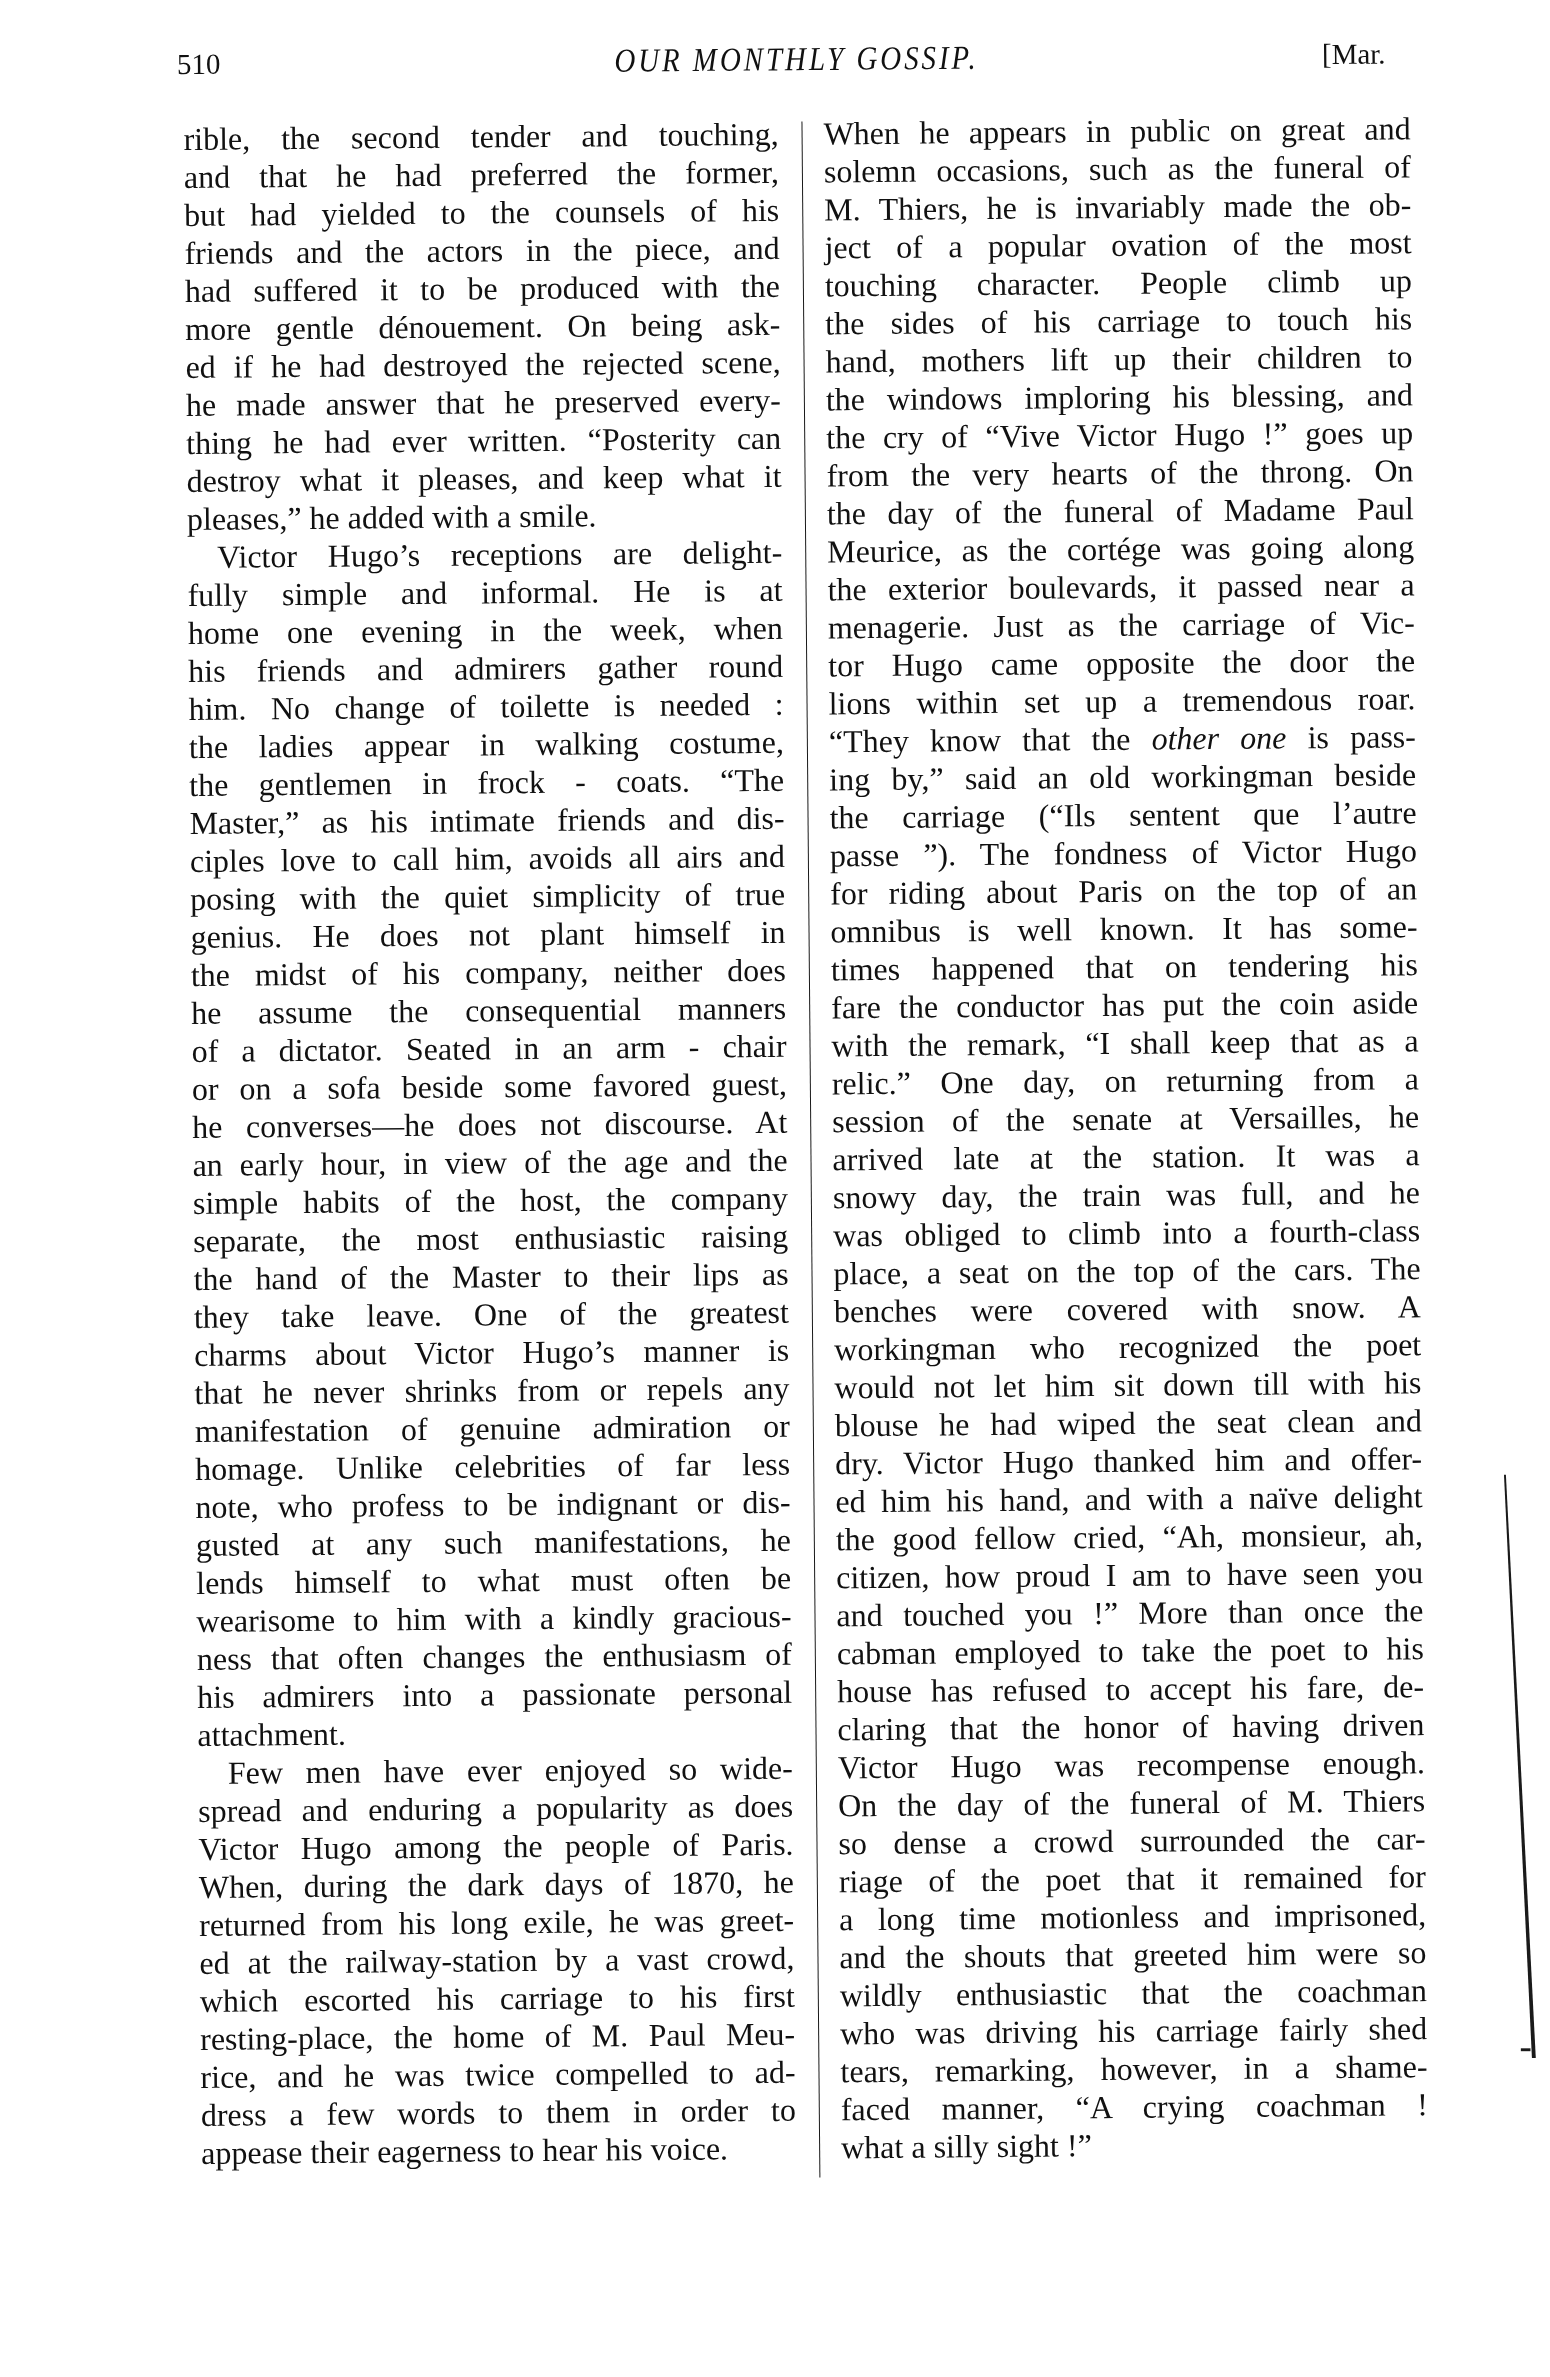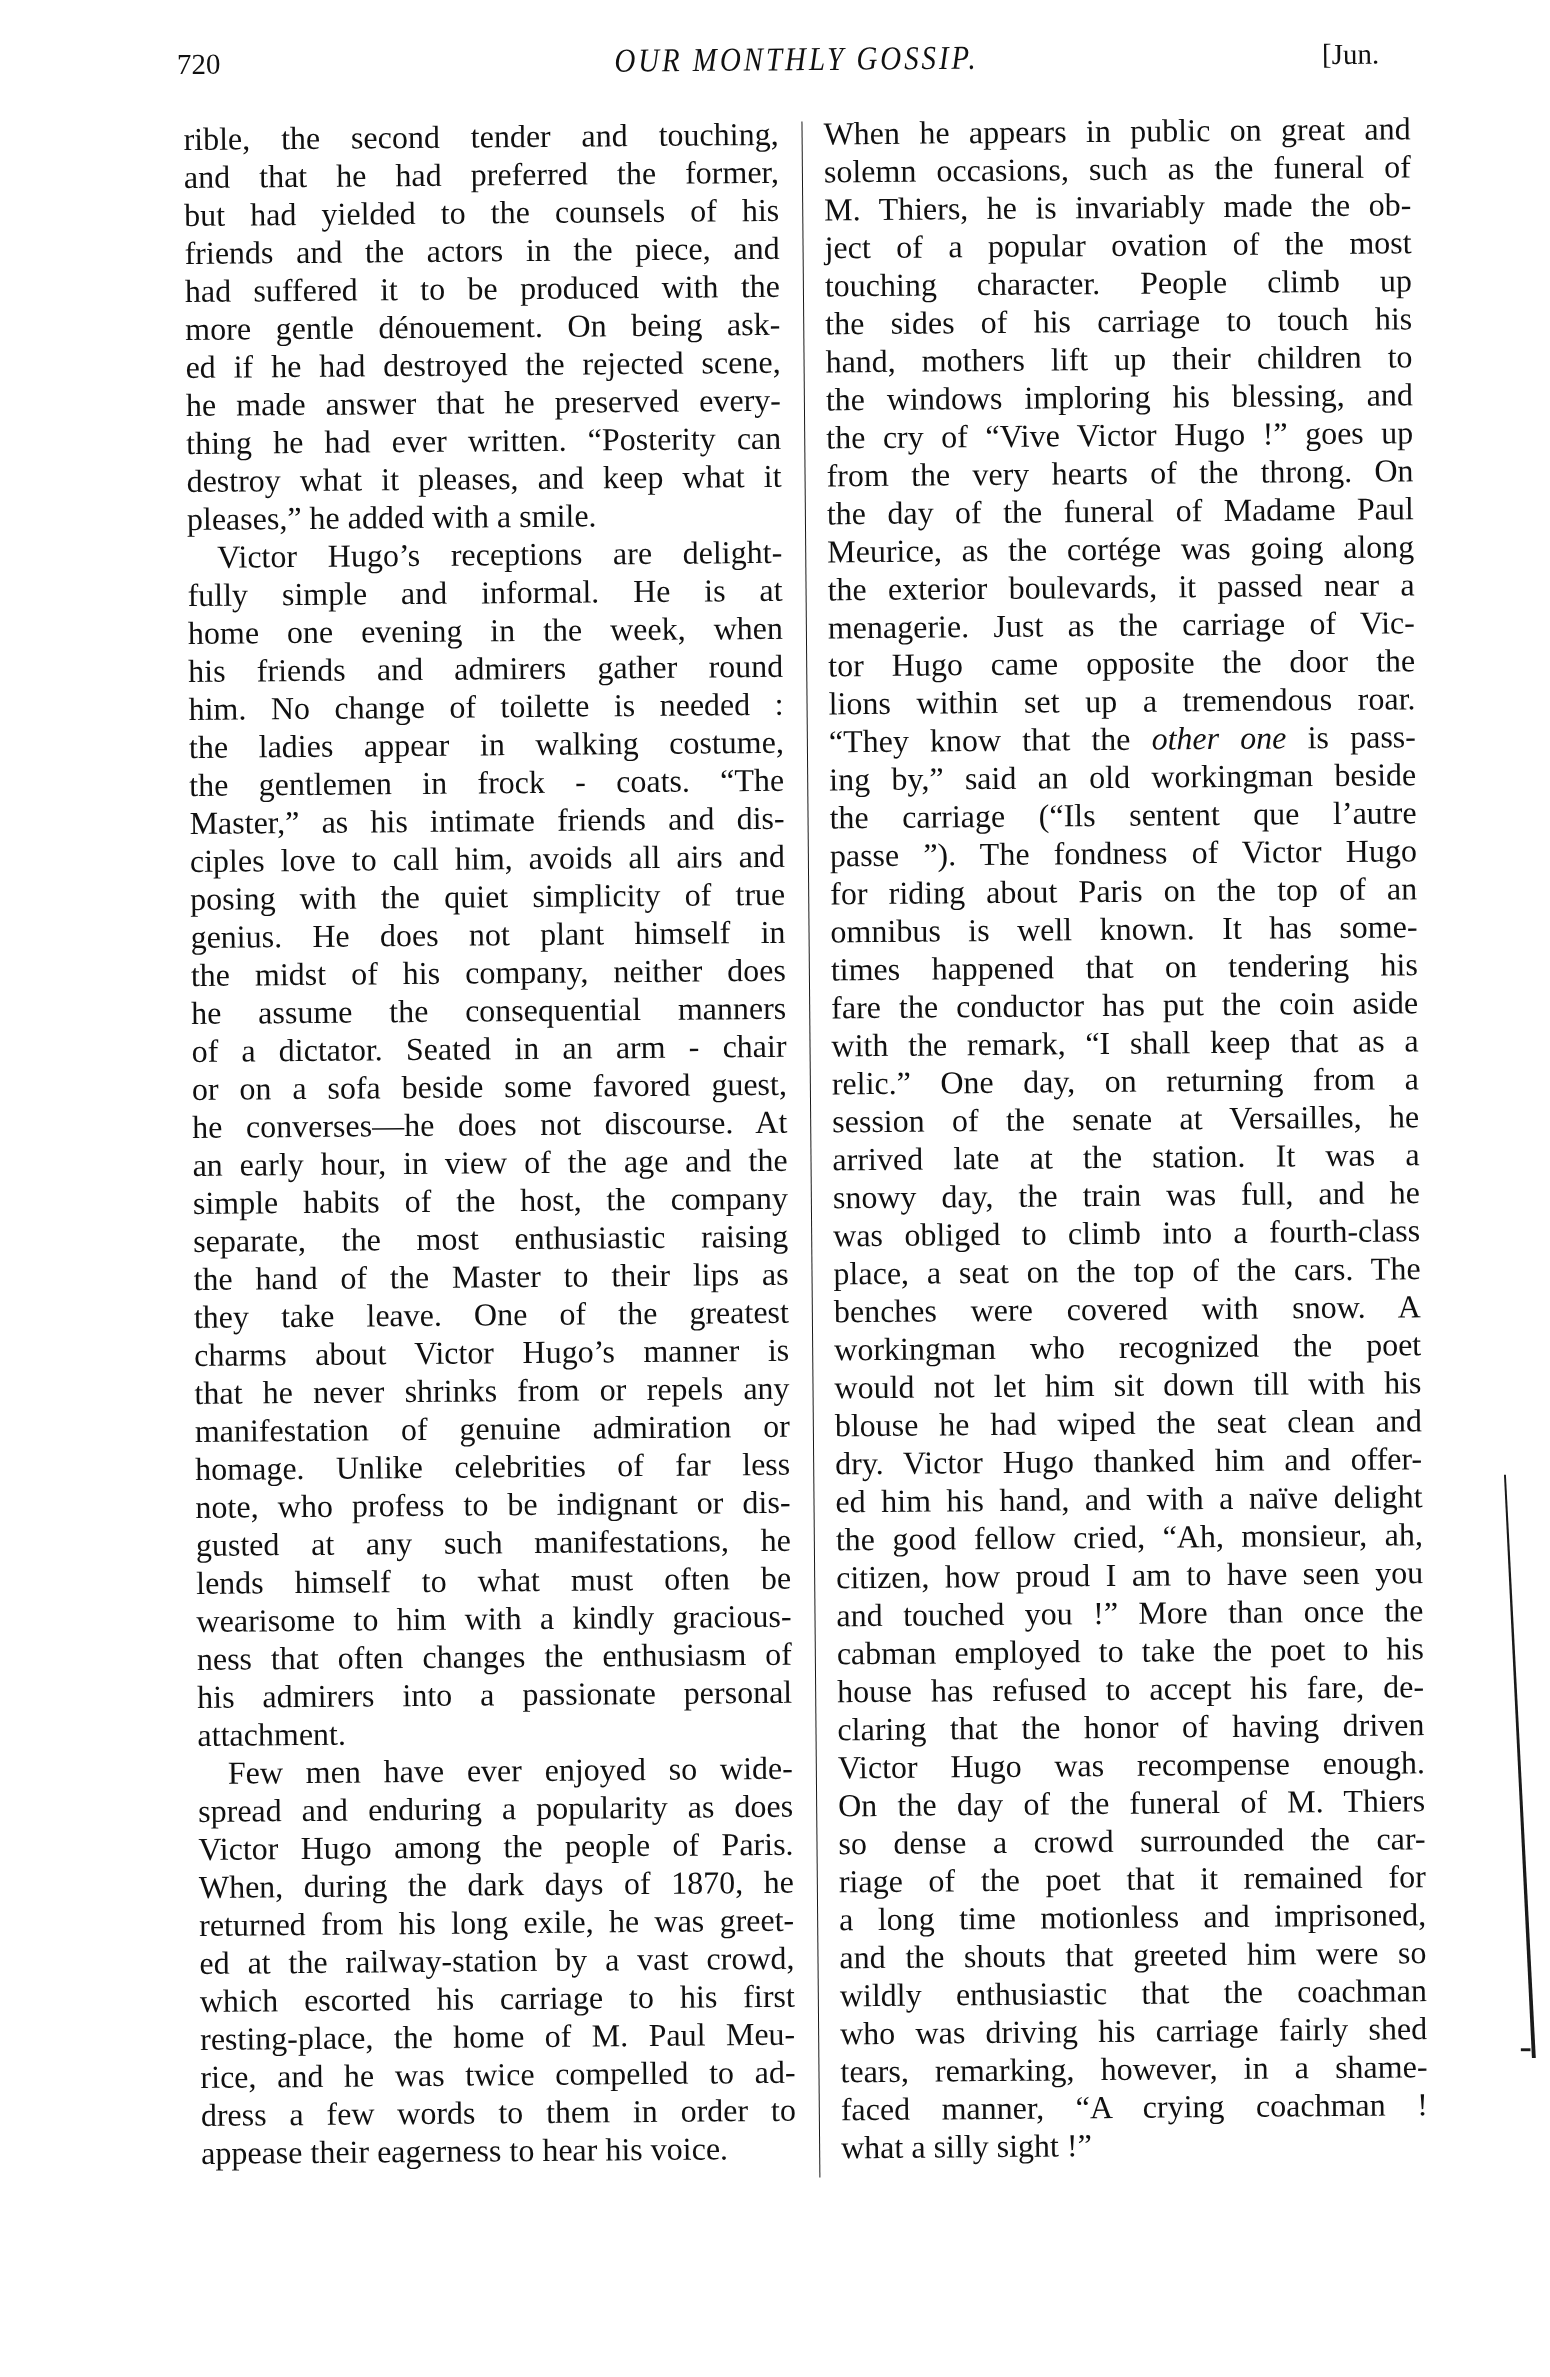--- a/index.html
+++ b/index.html
@@ -82,23 +82,23 @@
     position: absolute;
     left: 0; top: 0;
     width: 1551px; height: 2377px;
     pointer-events: none;
   }
 </style>
 </head>
 <body>
 
 <div id="page">
-  <div id="folio" class="running-head">720</div>
+  <div id="folio" class="running-head">510</div>
   <div id="journal-title" class="running-head">OUR MONTHLY GOSSIP.</div>
-  <div id="issue-month" class="running-head">[Jun.</div>
+  <div id="issue-month" class="running-head">[Mar.</div>
 
   <div id="col-left" class="column">
       <div class="line" style="white-space: normal; word-break: keep-all;">rible, the second tender and touching,</div>
       <div class="line" style="white-space: normal; word-break: keep-all;">and that he had preferred the former,</div>
       <div class="line" style="white-space: normal; word-break: keep-all;">but had yielded to the counsels of his</div>
       <div class="line" style="white-space: normal; word-break: keep-all;">friends and the actors in the piece, and</div>
       <div class="line" style="white-space: normal; word-break: keep-all;">had suffered it to be produced with the</div>
       <div class="line" style="white-space: normal; word-break: keep-all;">more gentle dénouement.  On being ask-</div>
       <div class="line" style="white-space: normal; word-break: keep-all;">ed if he had destroyed the rejected scene,</div>
       <div class="line" style="white-space: normal; word-break: keep-all;">he made answer that he preserved every-</div>

